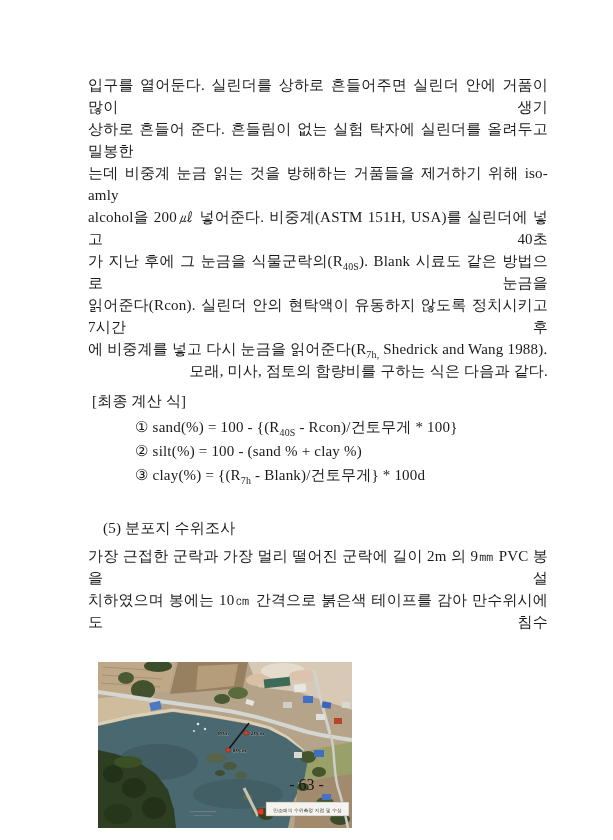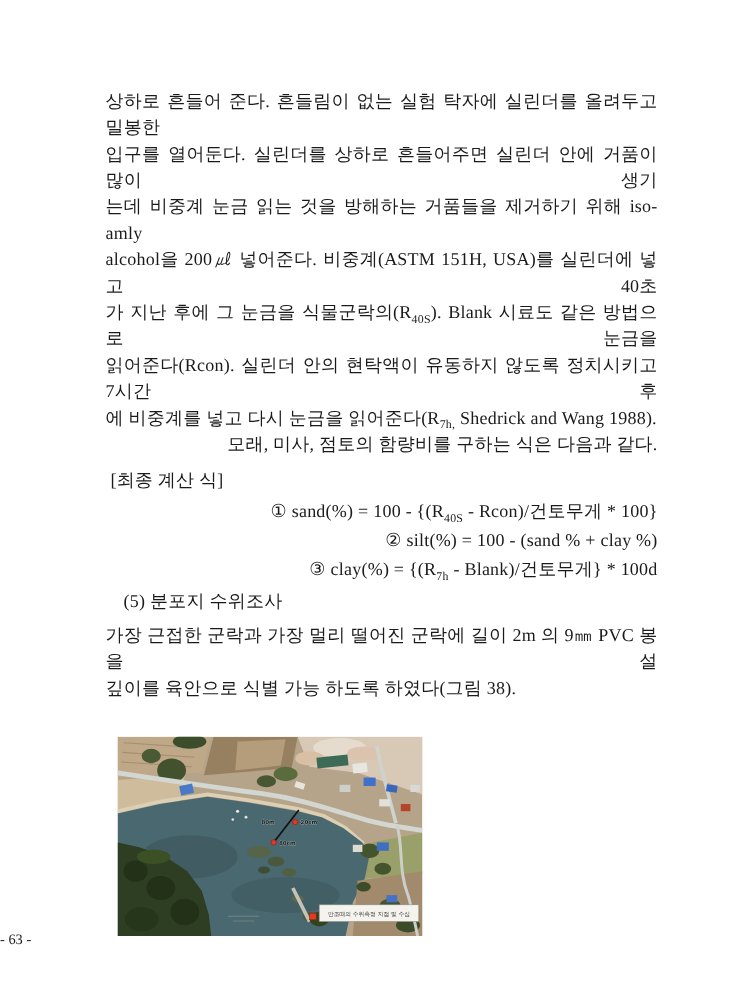--- a/index.html
+++ b/index.html
@@ -8,62 +8,62 @@
     font-family:"Liberation Serif","DejaVu Serif",serif;
     color:#1a1a1a;overflow:hidden;
   }
   .page{position:absolute;inset:0;padding-top:74px;box-sizing:border-box;}
   .text-block{margin-left:88px;width:460px;font-size:15px;line-height:22px;letter-spacing:0.2px;}
   .tline{white-space:nowrap;}
   .just{white-space:normal;text-align:justify;text-align-last:justify;}
   .tline sub{font-size:0.66em;line-height:0;}
   .short-indent{padding-left:5px;text-align:right;}
   .calc-header{margin-top:8px;padding-left:4px;}
-  .formula{margin-left:47px;line-height:24px;white-space:nowrap;text-align:right;}
+  .formula{margin-left:47px;line-height:24px;white-space:nowrap;}
   .formulas{margin-top:3px;}
-  .sec-heading{margin-top:4px;padding-left:15px;}
+  .sec-heading{margin-top:30px;padding-left:15px;}
   .para2{margin-top:6px;}
   .figure-wrap{margin-top:29px;margin-left:98px;width:254px;height:166px;}
   .figure-wrap svg{display:block;width:254px;height:166px;}
-  .page-number{position:absolute;top:776px;left:0;right:0;text-align:left;font-size:12px;}
+  .page-number{position:absolute;top:776px;left:0;right:0;text-align:center;font-size:16px;}
   .photo-label{font-family:"DejaVu Sans","Liberation Sans",sans-serif;font-weight:bold;
     paint-order:stroke;stroke:#cfd8d8;stroke-width:0.35px;}
   .legend-label{font-family:"DejaVu Sans","Liberation Sans",sans-serif;}
 </style>
 </head>
 <body>
 
 <div class="page">
 
   <div class="text-block">
 
     <div>
+      <div class="tline just">입구를 열어둔다. 실린더를 상하로 흔들어주면 실린더 안에 거품이 많이 생기</div>
       <div class="tline just">상하로 흔들어 준다. 흔들림이 없는 실험 탁자에 실린더를 올려두고 밀봉한</div>
-      <div class="tline just">입구를 열어둔다. 실린더를 상하로 흔들어주면 실린더 안에 거품이 많이 생기</div>
       <div class="tline just">는데 비중계 눈금 읽는 것을 방해하는 거품들을 제거하기 위해 iso-amly</div>
       <div class="tline just">alcohol을 200㎕ 넣어준다. 비중계(ASTM 151H, USA)를 실린더에 넣고 40초</div>
       <div class="tline just"><span>가 지난 후에 그 눈금을 식물군락의(R</span><sub>40S</sub><span>). Blank 시료도 같은 방법으로 눈금을</span></div>
       <div class="tline just">읽어준다(Rcon). 실린더 안의 현탁액이 유동하지 않도록 정치시키고 7시간 후</div>
       <div class="tline"><span>에 비중계를 넣고 다시 눈금을 읽어준다(R</span><sub>7h,</sub><span> Shedrick and Wang 1988).</span></div>
       <div class="tline short-indent">모래, 미사, 점토의 함량비를 구하는 식은 다음과 같다.</div>
     </div>
 
     <div class="tline calc-header">[최종 계산 식]</div>
 
     <div class="formulas">
       <div class="tline formula"><span>① sand(%) = 100  -  {(R</span><sub>40S</sub><span>  -  Rcon)/건토무게 * 100}</span></div>
       <div class="tline formula">② silt(%) = 100  -  (sand % + clay %)</div>
       <div class="tline formula"><span>③ clay(%) = {(R</span><sub>7h</sub><span>  -  Blank)/건토무게} * 100d</span></div>
     </div>
 
     <div class="tline sec-heading">(5) 분포지 수위조사</div>
 
     <div class="para2">
       <div class="tline just">가장 근접한 군락과 가장 멀리 떨어진 군락에 길이 2m 의 9㎜ PVC 봉을 설</div>
-      <div class="tline">깊이를 육안으로 식별 가능 하도록 하였다(그림 38).</div>
+      <div class="tline just">치하였으며 봉에는 10㎝ 간격으로 붉은색 테이프를 감아 만수위시에도 침수</div>
     </div>
   </div>
 
   <div class="figure-wrap">
     <svg viewBox="0 0 254 166">
 
       <rect x="0" y="0" width="254" height="166" fill="#b5a489"></rect>
 
       <polygon points="0,0 78,0 70,30 0,34" fill="#bfa887"></polygon>
       <path d="M5,5 L66,9 M4,13 L64,17 M3,21 L62,25" stroke="#a68e6e" stroke-width="0.9" fill="none"></path>

